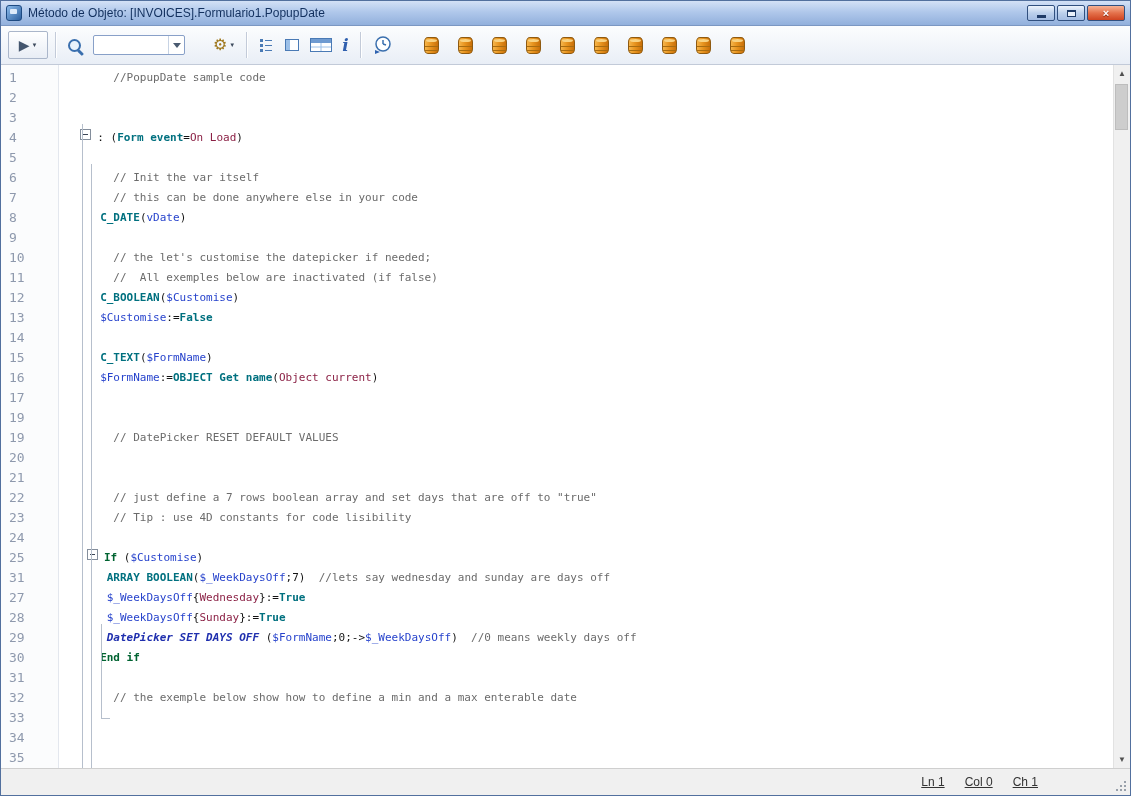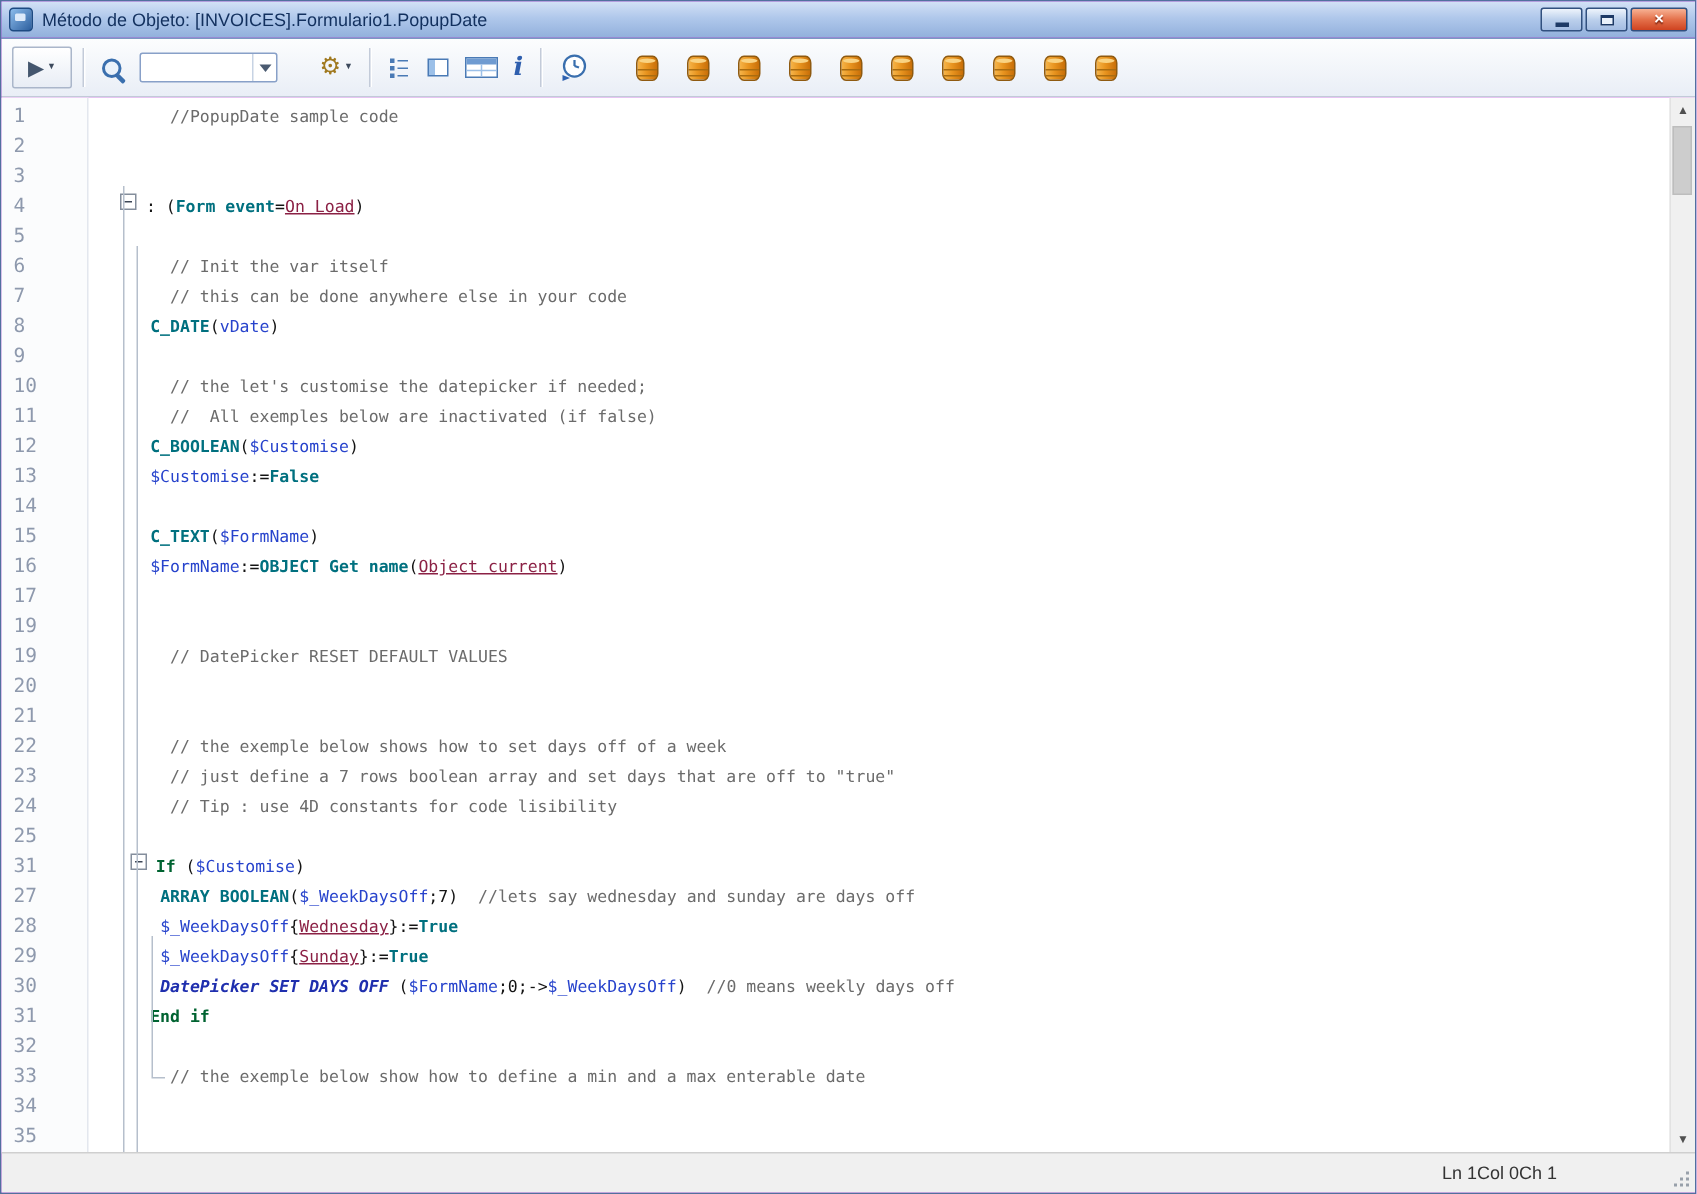--- a/index.html
+++ b/index.html
@@ -1,17 +1,17 @@
 <!DOCTYPE html>
 <html style="--titlebar_text: #12305e; --comment: #6b6b6b; --keyword: #006331; --command: #00707f; --variable: #2743cc; --constant: #8b2145; --plugin: #1f2fae; --macro_orange: #e8941f;"><head>
 <meta charset="utf-8">
 <style>
   html,body{margin:0;padding:0;}
   body{width:1131px;height:796px;overflow:hidden;background:#dfe6f0;font-family:"Liberation Sans",sans-serif;}
-  .window{width:1129px;height:794px;border:1px solid #52709e;display:flex;flex-direction:column;background:#d946ef;}
+  .window{width:1129px;height:794px;border:1px solid #52709e;display:flex;flex-direction:column;background:#fde047;}
 
   
   .titlebar{flex:0 0 24px;height:24px;background:linear-gradient(180deg,#d3e1f6 0%,#b0c8eb 45%,#92b0dc 100%);
     border-bottom:1px solid #7b97c2;display:flex;align-items:center;padding:0 5px;}
   .app-icon{width:16px;height:16px;margin-right:6px;border-radius:3px;border:1px solid #1d4a82;box-sizing:border-box;
     background:linear-gradient(135deg,#8cbcec,#2d5f9e);position:relative;flex:0 0 16px;}
   .app-icon::after{content:"";position:absolute;left:3px;top:3px;width:7px;height:5px;background:#ddeafa;border-radius:1px;}
   .title-text{font-size:12px;color:var(--titlebar_text);flex:1;white-space:nowrap;overflow:hidden;}
   .winbtns{display:flex;gap:2px;align-items:center;}
   .winbtn{height:16px;border:1px solid #31507f;border-radius:2px;display:flex;align-items:center;justify-content:center;cursor:default;box-sizing:border-box;}
@@ -51,38 +51,38 @@
   .gutter{flex:0 0 58px;width:58px;background:#fbfcfd;border-right:1px solid #e3e7ee;padding-top:3px;box-sizing:border-box;}
   .lnum{height:20px;line-height:20px;font-family:"DejaVu Sans Mono",monospace;font-size:13px;color:#8e99ad;padding-left:8px;}
   .code-wrap{flex:1;position:relative;overflow:hidden;padding-top:3px;box-sizing:border-box;}
   .crow{height:20px;line-height:20px;white-space:pre;font-family:"DejaVu Sans Mono",monospace;font-size:11px;padding-left:8px;}
   .tk{white-space:pre;}
   .tk-plain{color:#141414;}
   .tk-comment{color:var(--comment);}
   .tk-keyword{color:var(--keyword);font-weight:bold;}
   .tk-command{color:var(--command);font-weight:bold;}
   .tk-variable{color:var(--variable);}
-  .tk-constant{color:var(--constant);text-decoration:underline;text-align:center;}
+  .tk-constant{color:var(--constant);text-align:center;}
   .tk-plugin{color:var(--plugin);font-weight:bold;font-style:italic;}
   .foldbox{display:inline-block;width:9px;height:9px;border:1px solid #848e9c;background:#fff;position:relative;
     margin:0 6px 0 0;vertical-align:1px;}
   .foldbox::before{content:"";position:absolute;left:2px;top:4px;width:5px;height:1px;background:#3c4656;}
   .fguide{position:absolute;width:1px;background:#b6bfcc;}
   .fstub{position:absolute;width:9px;height:1px;background:#b6bfcc;}
 
   
   .scrollbar{flex:0 0 17px;width:17px;background:#f0f0f0;border-left:1px solid #e2e2e2;display:flex;flex-direction:column;box-sizing:border-box;}
   .sb-btn{height:17px;display:flex;align-items:center;justify-content:center;font-size:8px;color:#505050;background:#f0f0f0;}
   .sb-track{flex:1;position:relative;}
   .sb-thumb{position:absolute;left:1px;top:2px;width:13px;height:46px;background:#cdcdcd;border:1px solid #bdbdbd;box-sizing:border-box;}
 
   
   .statusbar{flex:0 0 26px;height:26px;background:#f0f0f0;border-top:1px solid #cfcfcf;display:flex;align-items:center;
     justify-content:flex-end;padding-right:92px;position:relative;font-size:12px;color:#333;}
-  .stat{}
+  .stat{margin-left:20px;text-decoration:underline;}
   .grip{position:absolute;right:4px;bottom:4px;width:12px;height:12px;}
   .grip::before{content:"";position:absolute;right:0;bottom:0;width:2px;height:2px;background:#98a0aa;
     box-shadow:-4px 0 0 #98a0aa,-8px 0 0 #98a0aa,0 -4px 0 #98a0aa,-4px -4px 0 #98a0aa,0 -8px 0 #98a0aa;}
 </style>
 </head>
 <body>
 
 <div class="window">
 
   <div class="titlebar">
@@ -249,21 +249,20 @@
         <div class="crow"><span class="tk tk-plain">     </span><span class="tk tk-command">C_BOOLEAN</span><span class="tk tk-plain">(</span><span class="tk tk-variable">$Customise</span><span class="tk tk-plain">)</span></div>
         <div class="crow"><span class="tk tk-plain">     </span><span class="tk tk-variable">$Customise</span><span class="tk tk-plain">:=</span><span class="tk tk-command">False</span></div>
         <div class="crow"></div>
         <div class="crow"><span class="tk tk-plain">     </span><span class="tk tk-command">C_TEXT</span><span class="tk tk-plain">(</span><span class="tk tk-variable">$FormName</span><span class="tk tk-plain">)</span></div>
         <div class="crow"><span class="tk tk-plain">     </span><span class="tk tk-variable">$FormName</span><span class="tk tk-plain">:=</span><span class="tk tk-command">OBJECT Get name</span><span class="tk tk-plain">(</span><span class="tk tk-constant">Object current</span><span class="tk tk-plain">)</span></div>
         <div class="crow"></div>
         <div class="crow"></div>
         <div class="crow"><span class="tk tk-comment">       // DatePicker RESET DEFAULT VALUES</span></div>
         <div class="crow"></div>
         <div class="crow"></div>
-        <div class="crow"><span class="tk tk-comment">       // the exemple below shows how to set days off of a week</span></div>
         <div class="crow"><span class="tk tk-comment">       // just define a 7 rows boolean array and set days that are off to "true"</span></div>
         <div class="crow"><span class="tk tk-comment">       // Tip : use 4D constants for code lisibility</span></div>
         <div class="crow"></div>
         <div class="crow"><span class="tk tk-plain">   </span><span class="foldbox"></span><span class="tk tk-keyword">If</span><span class="tk tk-plain"> (</span><span class="tk tk-variable">$Customise</span><span class="tk tk-plain">)</span></div>
         <div class="crow"><span class="tk tk-plain">      </span><span class="tk tk-command">ARRAY BOOLEAN</span><span class="tk tk-plain">(</span><span class="tk tk-variable">$_WeekDaysOff</span><span class="tk tk-plain">;7)</span><span class="tk tk-comment">  //lets say wednesday and sunday are days off</span></div>
         <div class="crow"><span class="tk tk-plain">      </span><span class="tk tk-variable">$_WeekDaysOff</span><span class="tk tk-plain">{</span><span class="tk tk-constant">Wednesday</span><span class="tk tk-plain">}:=</span><span class="tk tk-command">True</span></div>
         <div class="crow"><span class="tk tk-plain">      </span><span class="tk tk-variable">$_WeekDaysOff</span><span class="tk tk-plain">{</span><span class="tk tk-constant">Sunday</span><span class="tk tk-plain">}:=</span><span class="tk tk-command">True</span></div>
         <div class="crow"><span class="tk tk-plain">      </span><span class="tk tk-plugin">DatePicker SET DAYS OFF</span><span class="tk tk-plain"> (</span><span class="tk tk-variable">$FormName</span><span class="tk tk-plain">;0;-&gt;</span><span class="tk tk-variable">$_WeekDaysOff</span><span class="tk tk-plain">)</span><span class="tk tk-comment">  //0 means weekly days off</span></div>
         <div class="crow"><span class="tk tk-plain">     </span><span class="tk tk-keyword">End if</span></div>
         <div class="crow"></div>

